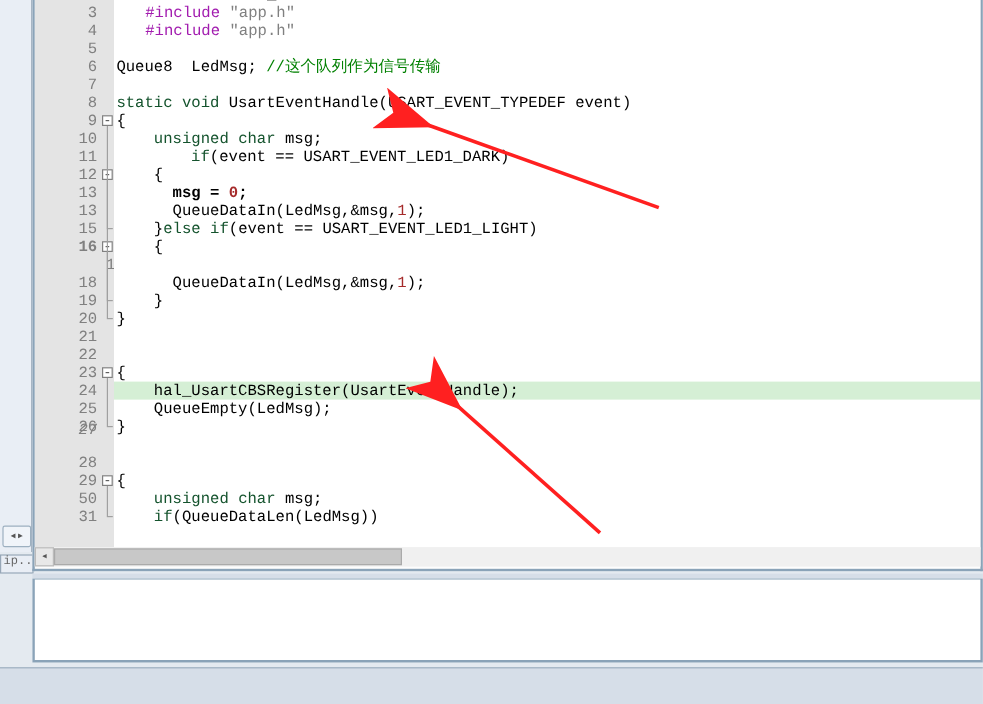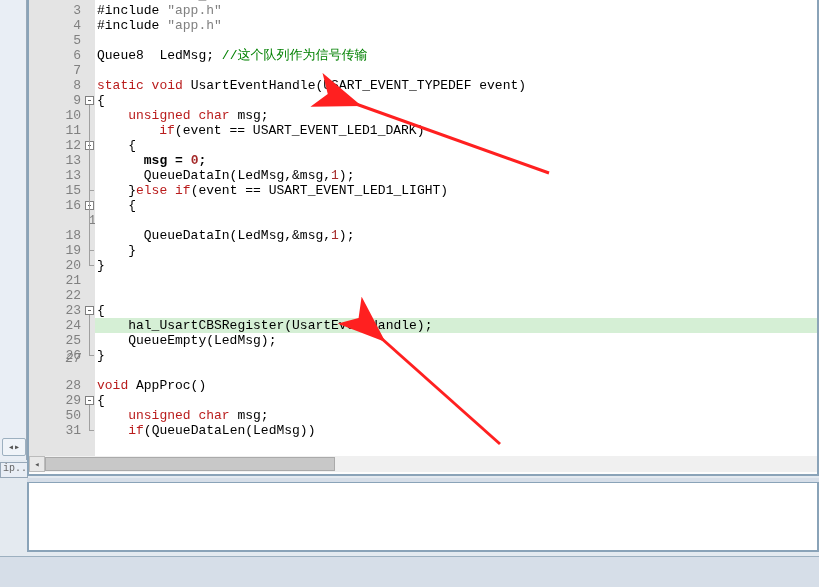--- a/index.html
+++ b/index.html
@@ -80,22 +80,22 @@
   .code-line {
     position: absolute;
     left: 0; right: 0;
     height: 15px; line-height: 15px;
     white-space: pre;
     font-family: Consolas, "Courier New", monospace;
     font-size: 13px;
     padding-left: 2px;
   }
   .code-line.hl { background: #d5efd5; }
-  .kw { color: #b91c1c; }
-  .pp { color: #000000; }
+  .kw { color: #14532d; }
+  .pp { color: #a21caf; margin-left: 24px; }
   .str { color: #808080; }
   .cmt { color: #008000; }
   .num { color: #a52a2a; }
   .ed-hscroll {
     position:absolute; left:0; right:0; bottom:2px; height:16px;
     background:#f0f0f0;
   }
   .ed-hscroll .btn{position:absolute;top:0;width:16px;height:16px;background:#e8e8e8;border:1px solid #bbb;box-sizing:border-box;display:flex;align-items:center;justify-content:center;font-size:9px;color:#555;}
   .ed-hscroll .track{position:absolute;left:16px;right:0;top:0;height:16px;background:#f0f0f0;}
   .ed-hscroll .thumb{position:absolute;left:16px;top:1px;height:14px;width:290px;background:#c8c8c8;border:1px solid #aaa;box-sizing:border-box;}
@@ -139,21 +139,21 @@
         <div class="gutter-line" style="top: 48px;">6</div>
         <div class="gutter-line" style="top: 63px;">7</div>
         <div class="gutter-line" style="top: 78px;">8</div>
         <div class="gutter-line" style="top: 93px;">9</div>
         <div class="gutter-line" style="top: 108px;">10</div>
         <div class="gutter-line" style="top: 123px;">11</div>
         <div class="gutter-line" style="top: 138px;">12</div>
         <div class="gutter-line" style="top: 153px;">13</div>
         <div class="gutter-line" style="top: 168px;">13</div>
         <div class="gutter-line" style="top: 183px;">15</div>
-        <div class="gutter-line" style="top: 198px;">16</div>
+        <div class="gutter-line" style="top: 198px; font-weight: bold;">16</div>
         <div class="gutter-line" style="top: 213px; padding-left: 23px;">17</div>
         <div class="gutter-line" style="top: 228px;">18</div>
         <div class="gutter-line" style="top: 243px;">19</div>
         <div class="gutter-line" style="top: 258px;">20</div>
         <div class="gutter-line" style="top: 273px;">21</div>
         <div class="gutter-line" style="top: 288px;">22</div>
         <div class="gutter-line" style="top: 303px;">23</div>
         <div class="gutter-line" style="top: 318px;">24</div>
         <div class="gutter-line" style="top: 333px;">25</div>
         <div class="gutter-line" style="top: 348px;">26</div>
@@ -198,21 +198,20 @@
         <div class="code-line" style="top: 198px;"><span>    {</span></div>
         <div class="code-line" style="top: 228px;"><span>      QueueDataIn(LedMsg,&amp;msg,</span><span class="num">1</span><span>);</span></div>
         <div class="code-line" style="top: 243px;"><span>    }</span></div>
         <div class="code-line" style="top: 258px;"><span>}</span></div>
         <div class="code-line" style="top: 273px;"><span></span></div>
         <div class="code-line" style="top: 303px;"><span>{</span></div>
         <div class="code-line hl" style="top: 318px;"><span>    hal_UsartCBSRegister(UsartEventHandle);</span></div>
         <div class="code-line" style="top: 333px;"><span>    QueueEmpty(LedMsg);</span></div>
         <div class="code-line" style="top: 348px;"><span>}</span></div>
         <div class="code-line" style="top: 363px;"><span></span></div>
-        <div class="code-line" style="top: 378px;"><span class="kw">void </span><span>AppProc()</span></div>
         <div class="code-line" style="top: 393px;"><span>{</span></div>
         <div class="code-line" style="top: 408px;"><span>    </span><span class="kw">unsigned </span><span class="kw">char </span><span>msg;</span></div>
         <div class="code-line" style="top: 423px;"><span>    </span><span class="kw">if</span><span>(QueueDataLen(LedMsg))</span></div>
       </div>
 
     <div class="ed-hscroll">
       <div class="btn" style="left:0">
         <span>◂</span>
       </div>
       <div class="track"></div>

